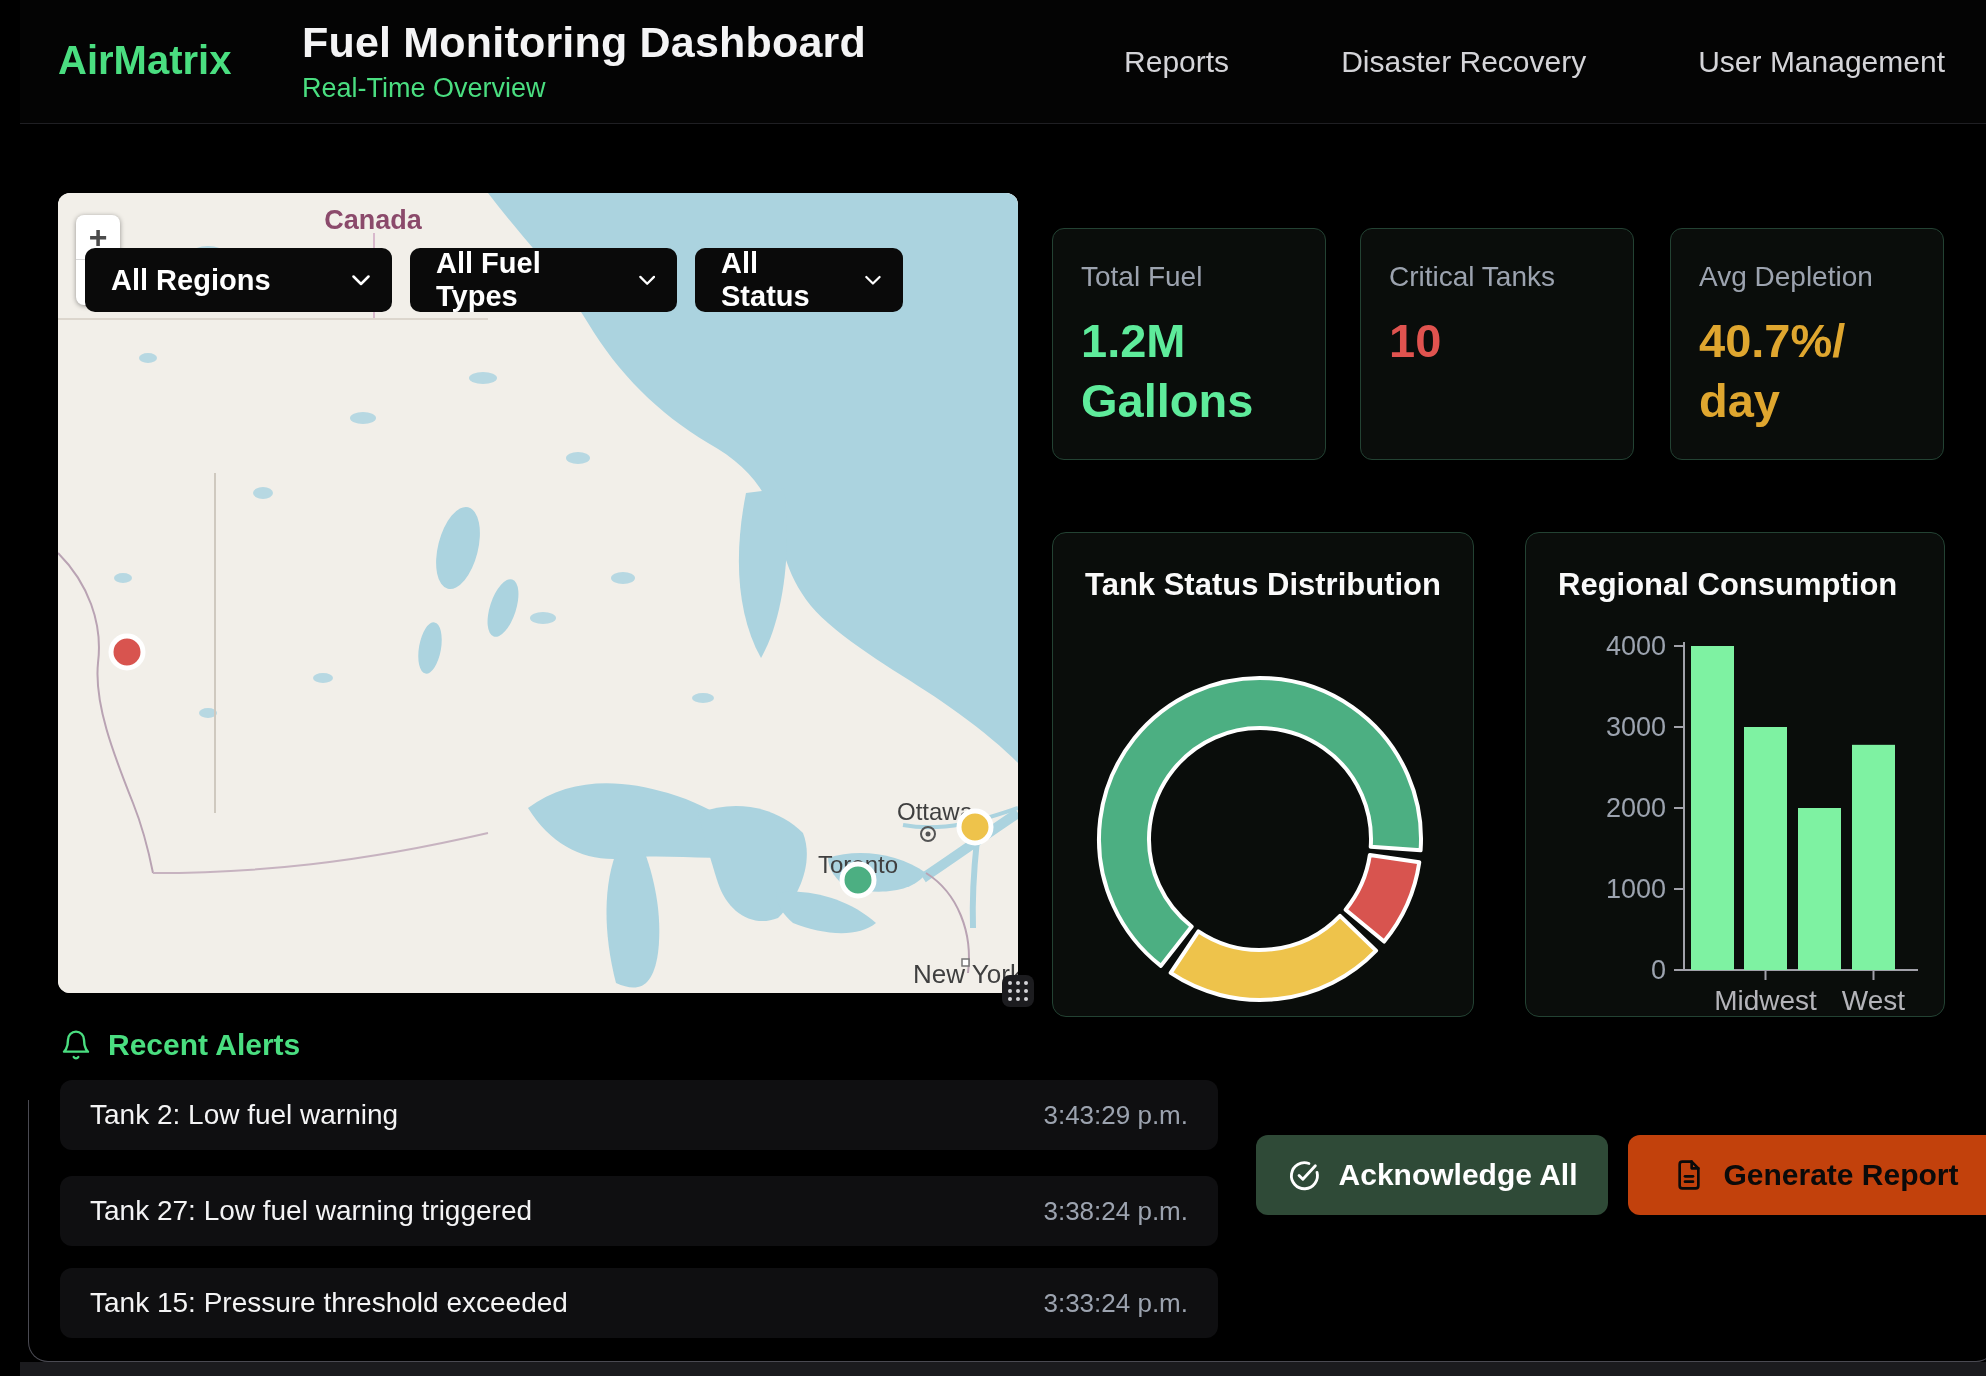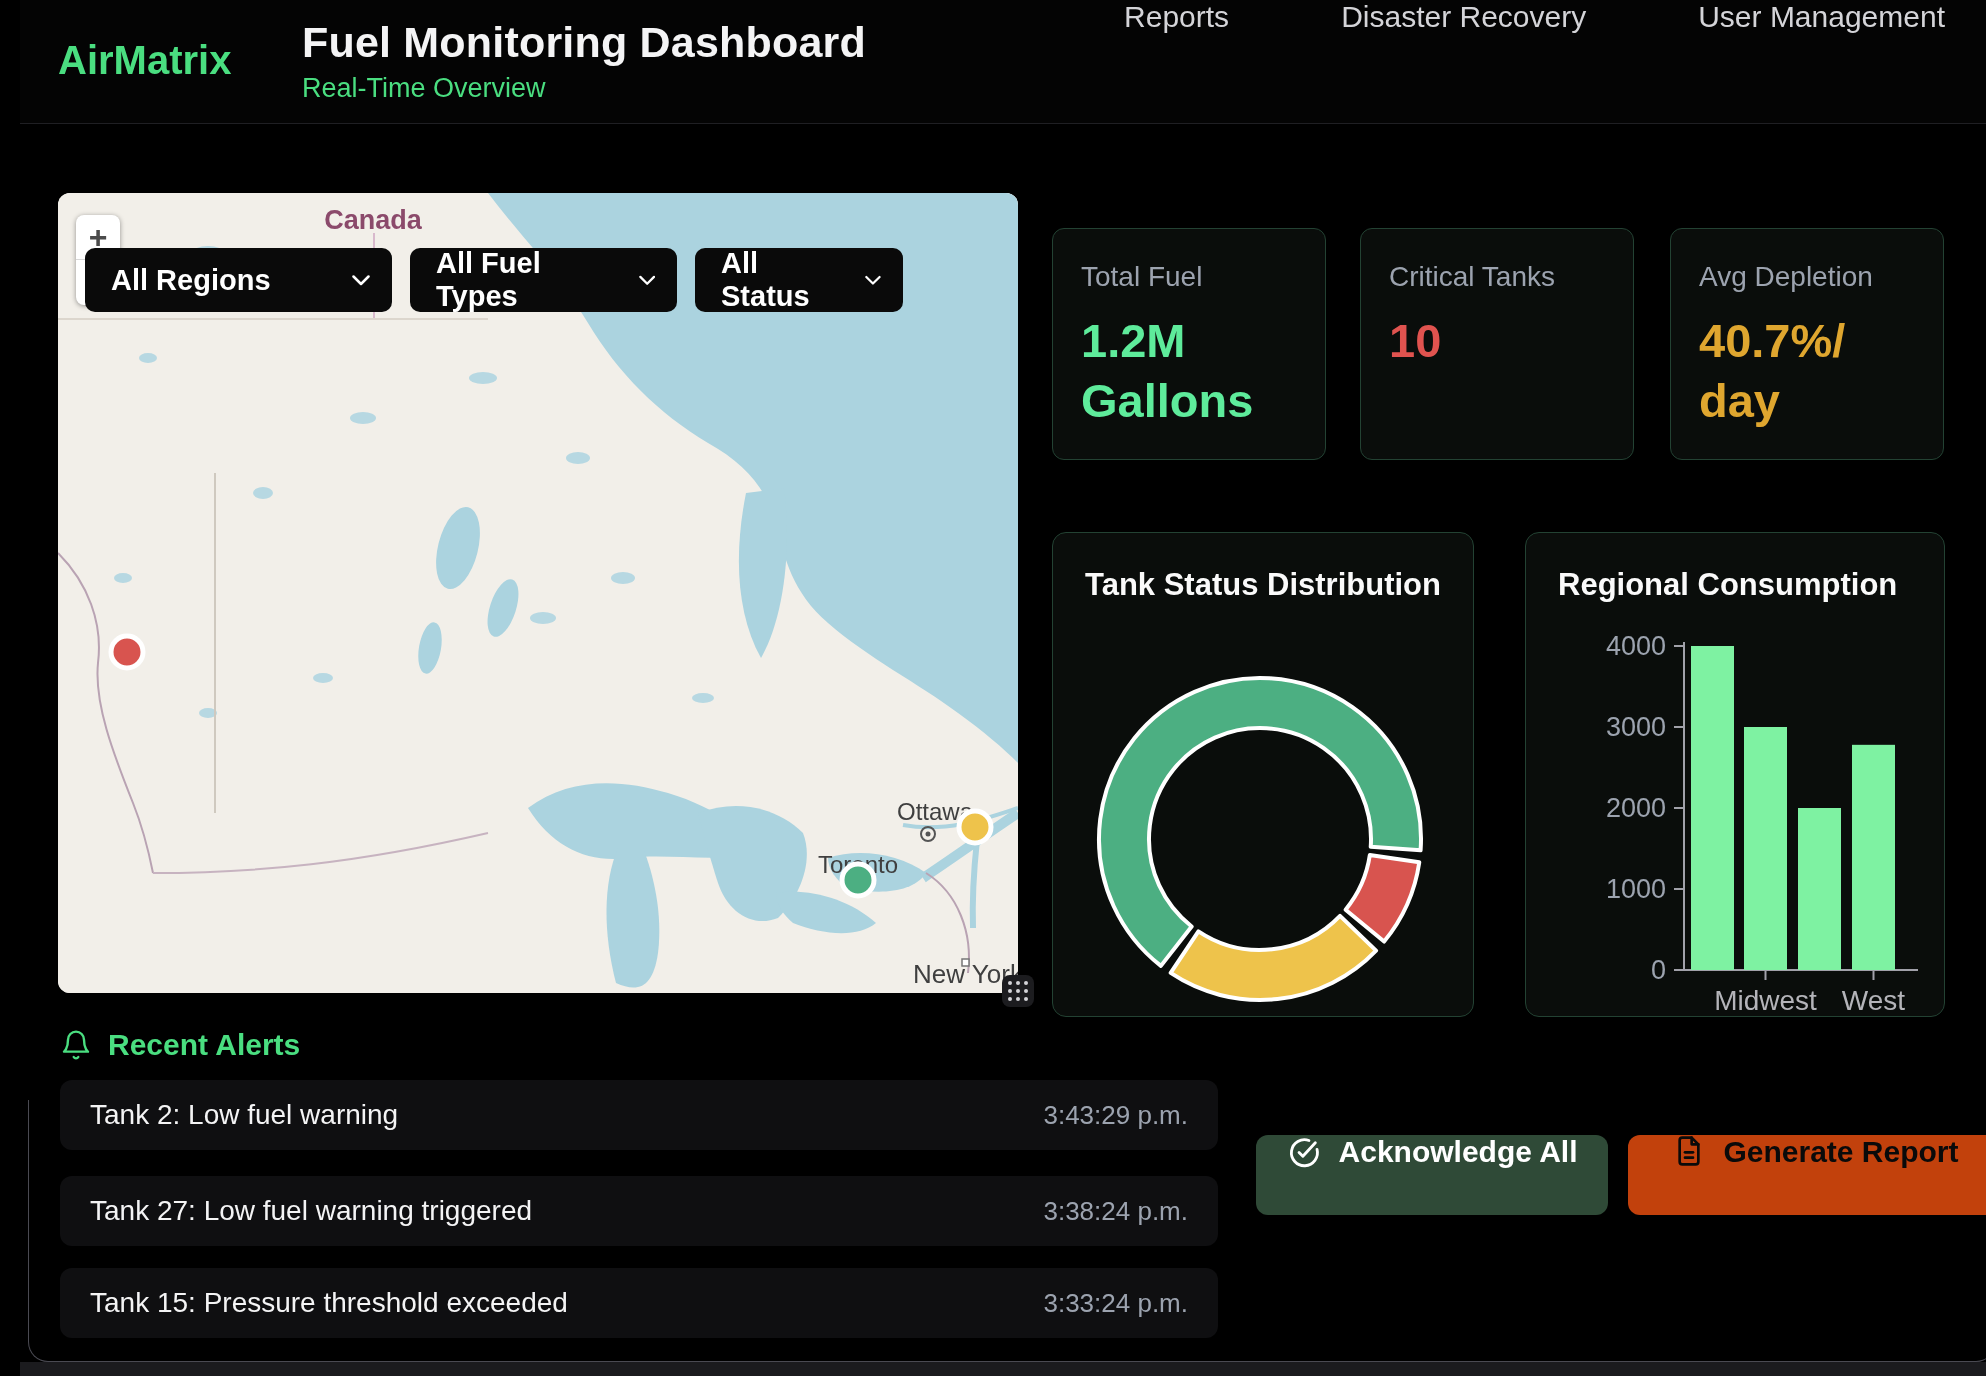--- a/index.html
+++ b/index.html
@@ -7,21 +7,21 @@
               font-family:"Liberation Sans", sans-serif; }
   #page { position:relative; width:1986px; height:1376px; background:#000;margin-left:20px; }
 
   
   #header { position:absolute; left:0; top:0; width:1986px; height:124px;
             background:#040404; border-bottom:1px solid #1f1f23; }
   #brand { position:absolute; left:38px; top:38px; font-size:40px; font-weight:bold; color:#4ade80; }
   #title-block { position:absolute; left:282px; top:18px; }
   #page-title { font-size:43px; font-weight:bold; color:#f4f4f5; letter-spacing:.2px; }
   #page-subtitle { margin-top:6px; font-size:27px; color:#4ade80; }
-  #nav { position:absolute; right:61px; top:0; height:124px; display:flex; gap:112px; }
+  #nav { position:absolute; right:61px; top:0; height:124px; display:flex; align-items:center; gap:112px; }
   #nav a { font-size:30px; color:#d4d4d8; text-decoration:none; cursor:pointer; }
 
   
   #map-panel { position:absolute; left:38px; top:193px; width:960px; height:800px;
                border-radius:12px; overflow:hidden; background:#f2efe9; }
   #map-canvas { position:absolute; left:0; top:0; }
   #zoomctl { position:absolute; left:18px; top:22px; width:44px; height:90px; background:#fff;
              border-radius:8px; box-shadow:0 1px 5px rgba(0,0,0,.4); z-index:2; overflow:hidden; }
   .zoombtn { width:44px; height:45px; display:flex; align-items:center; justify-content:center;
              font-size:32px; font-weight:bold; color:#4b4b4b; cursor:pointer; }
@@ -55,21 +55,21 @@
   #alerts-head { position:absolute; left:40px; top:1028px; display:flex; align-items:center; gap:16px; }
   #alerts-head span { font-size:30px; font-weight:bold; color:#4ade80; }
   .alert-row { position:absolute; left:40px; width:1158px; height:70px; background:#0f0f11;
                border-radius:12px; display:flex; align-items:center; justify-content:space-between;
                padding:0 30px; cursor:pointer; }
   .alert-text { font-size:28px; color:#f4f4f5; }
   .alert-time { font-size:26px; color:#9ca3af; }
 
   
   .action-btn { position:absolute; top:1135px; height:80px; border:none; border-radius:12px;
-                display:flex; align-items:flex-start; justify-content:center; gap:18px;
+                display:flex; align-items:center; justify-content:center; gap:18px;
                 font-family:"Liberation Sans",sans-serif; font-size:30px; font-weight:bold; cursor:pointer; }
   #ack-btn { left:1236px; width:352px; background:#2f4a37; color:#fff; }
   #gen-btn { left:1608px; width:376px; background:#c2410c; color:#0a0a0a; }
 
   
   #window-edge { position:absolute; left:8px; top:1100px; width:1968px; height:262px;
                  border:1px solid #4a4a52; border-top:none; border-radius:0 0 20px 20px;
                  pointer-events:none; }
   #bottom-strip { position:absolute; left:0; top:1362px; width:1986px; height:14px; background:#1b1b1e; }
 </style>

